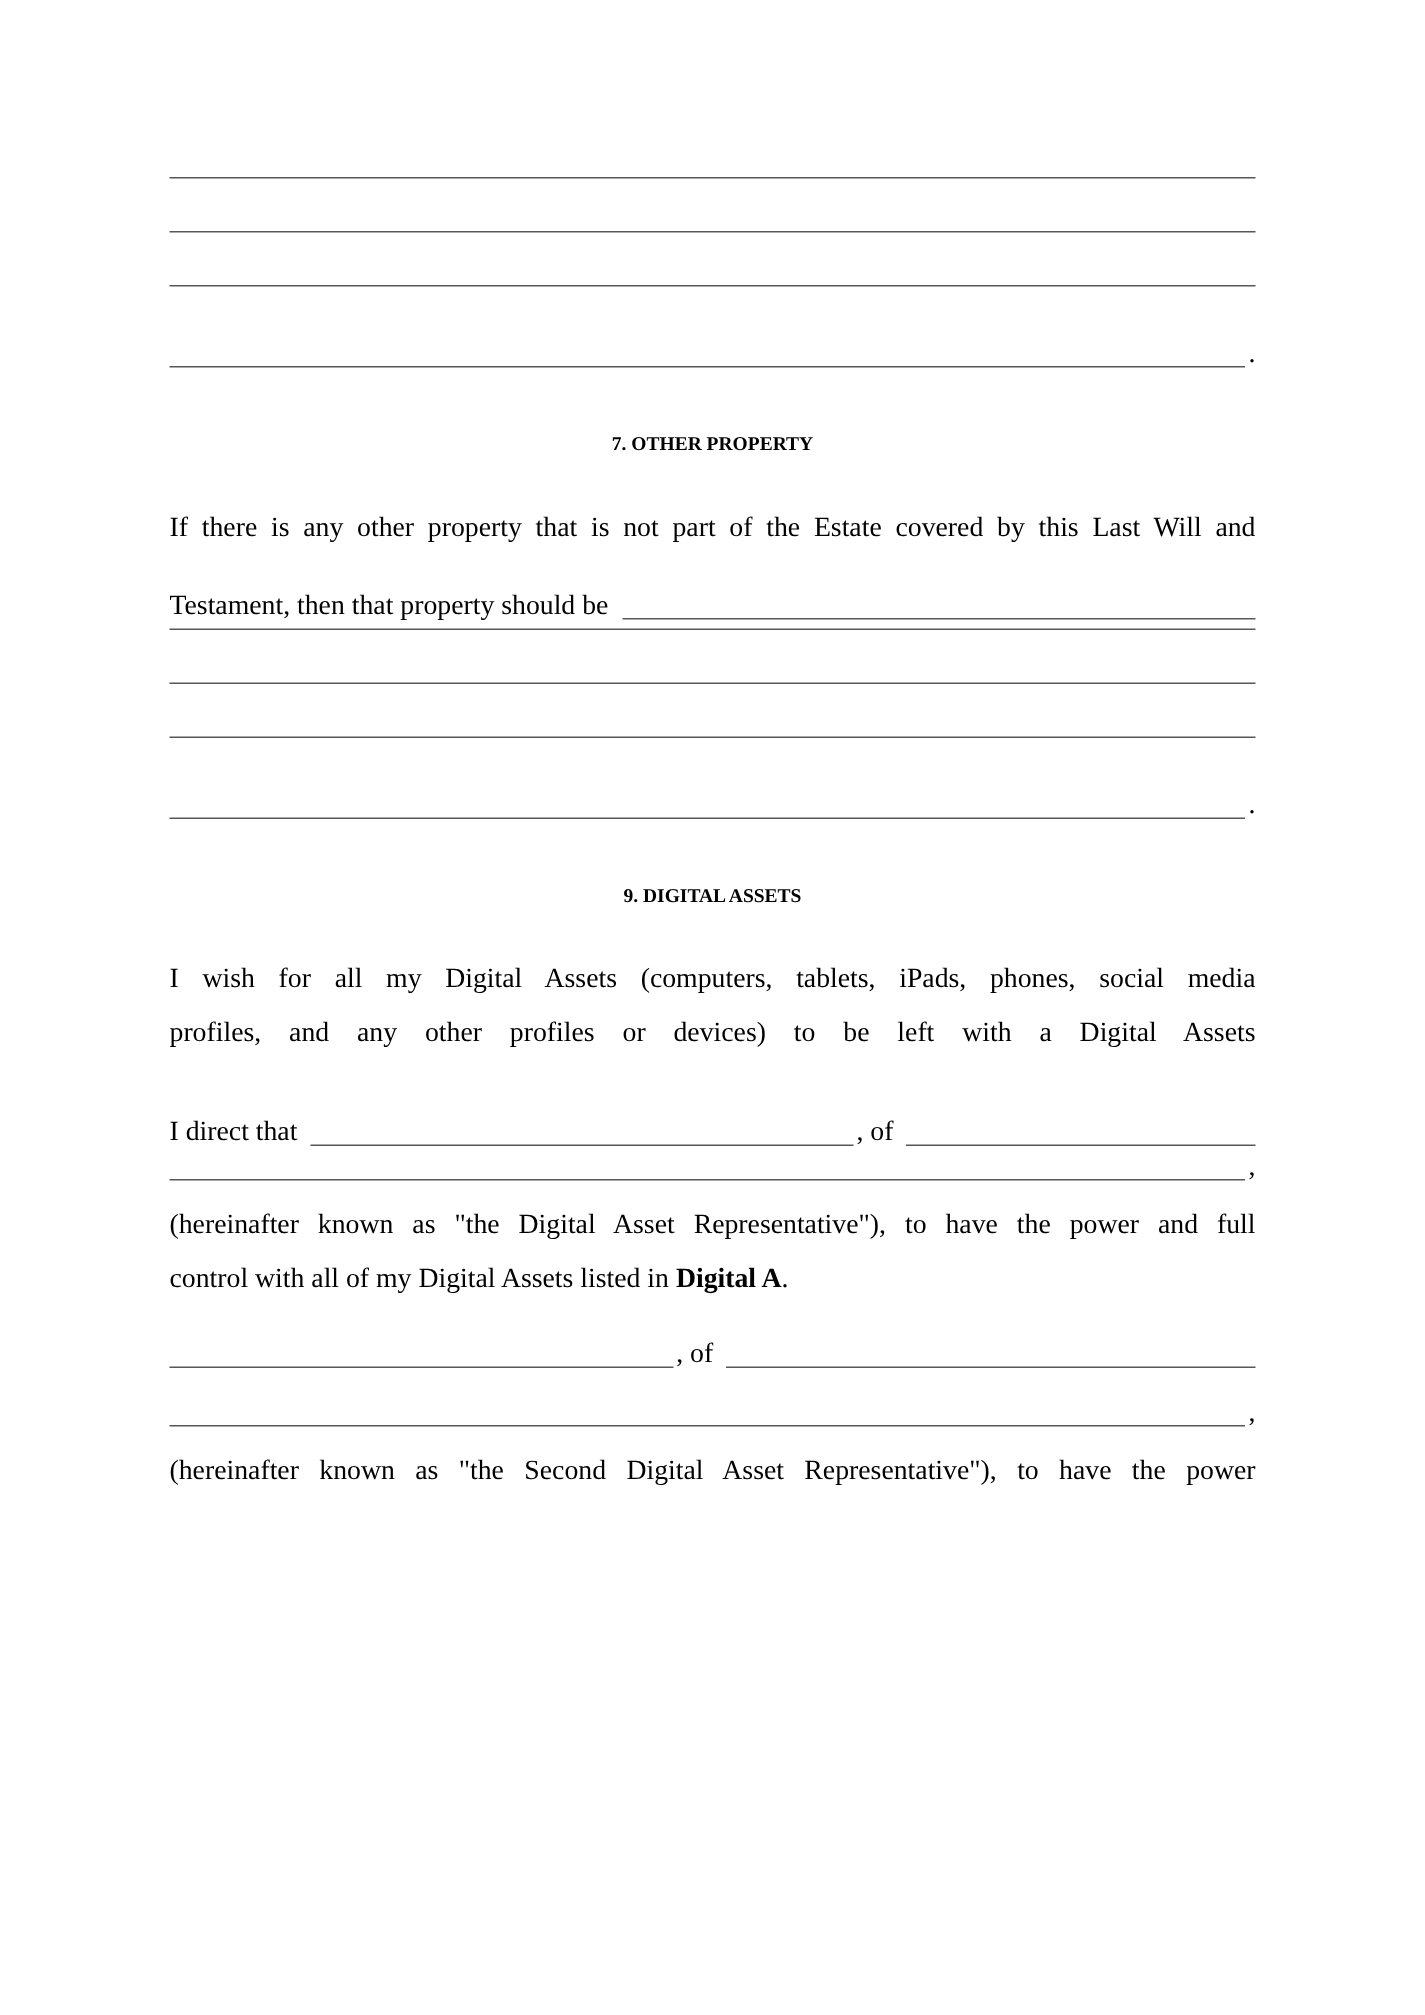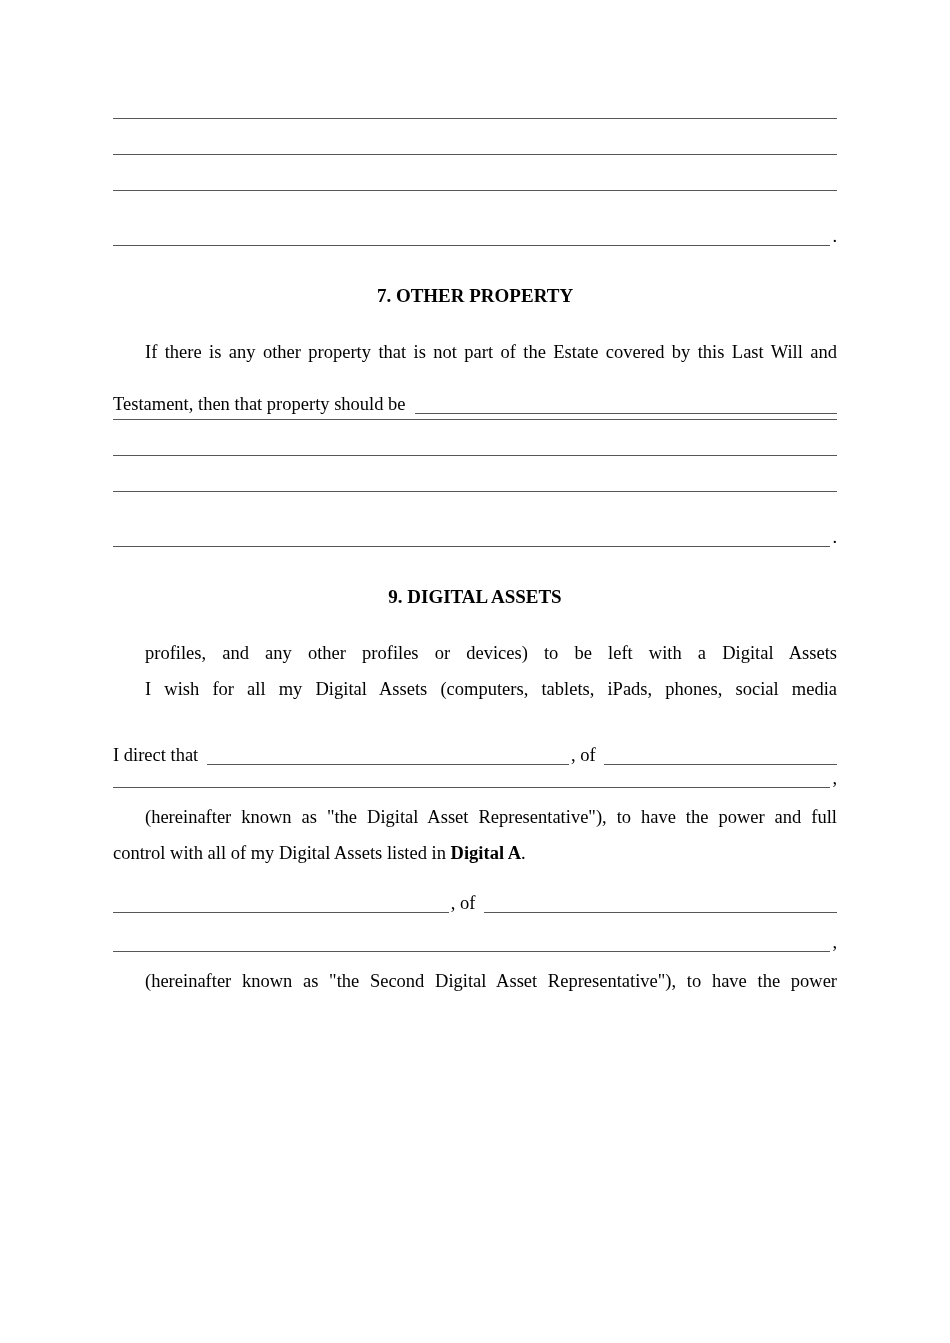--- a/index.html
+++ b/index.html
@@ -31,31 +31,30 @@
     transform: translateY(4px);
   }
   .blank.w155 { flex-grow: 1.55; }
   .blank.w095 { flex-grow: 0.95; }
   .lead { padding-right: 9px; margin-top: 16px; }
   .sep { padding: 0 8px 0 2px; }
   .punct { padding-left: 2px; }
   .heading {
     text-align: center;
     font-weight: bold;
-    font-size: 19px;
+    font-size: 13px;
     line-height: 36px;
     margin: 24px 0 20px 0;
   }
   .jline {
     height: 36px;
     line-height: 36px;
     text-align: justify;
     text-align-last: justify;
     white-space: normal;
-    margin-left: 32px;
   }
   .lline { height: 36px; line-height: 36px; }
   .para7 { margin: 0; }
   .fill-group-2 { margin-top: 5px; }
   .para-block { margin-top: 14px; font-family: Liberation Serif, serif; }
   .b { font-weight: bold; }
 </style>
 </head>
 <body>
 
@@ -99,22 +98,22 @@
     </div>
     <div class="row">
       <div class="blank"></div>
       <span class="punct">.</span>
     </div>
   </div>
 
   <div class="heading">9. DIGITAL ASSETS</div>
 
   <div>
+    <div class="jline">I wish for all my Digital Assets (computers, tablets, iPads, phones, social media</div>
     <div class="jline">profiles, and any other profiles or devices) to be left with a Digital Assets</div>
-    <div class="jline">I wish for all my Digital Assets (computers, tablets, iPads, phones, social media</div>
   </div>
 
   <div class="para-block">
     <div class="row">
       <span class="lead">I direct that</span>
       <div class="blank w155"></div>
       <span class="sep">, of</span>
       <div class="blank"></div>
     </div>
     <div class="row tall">

